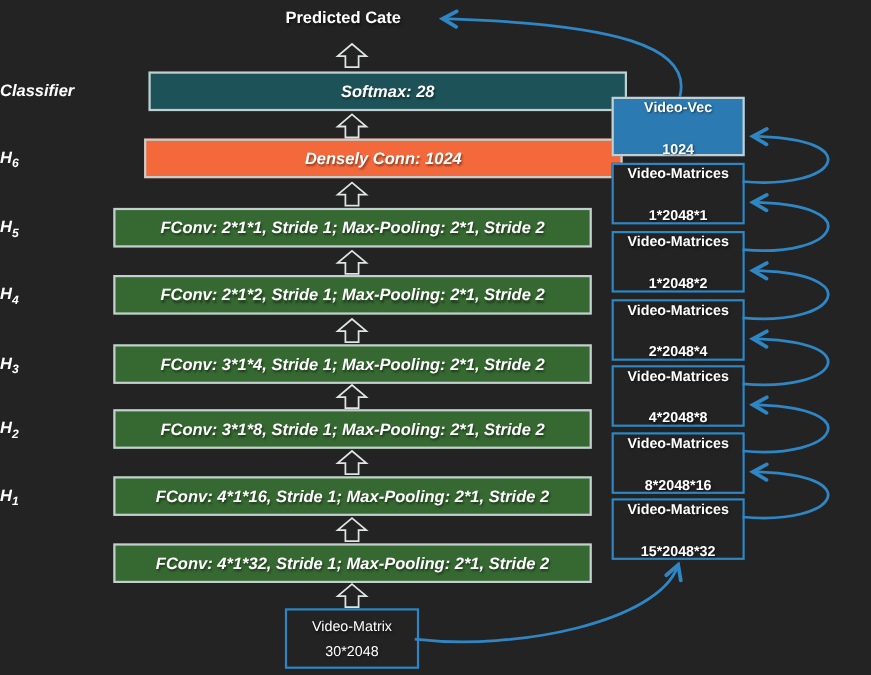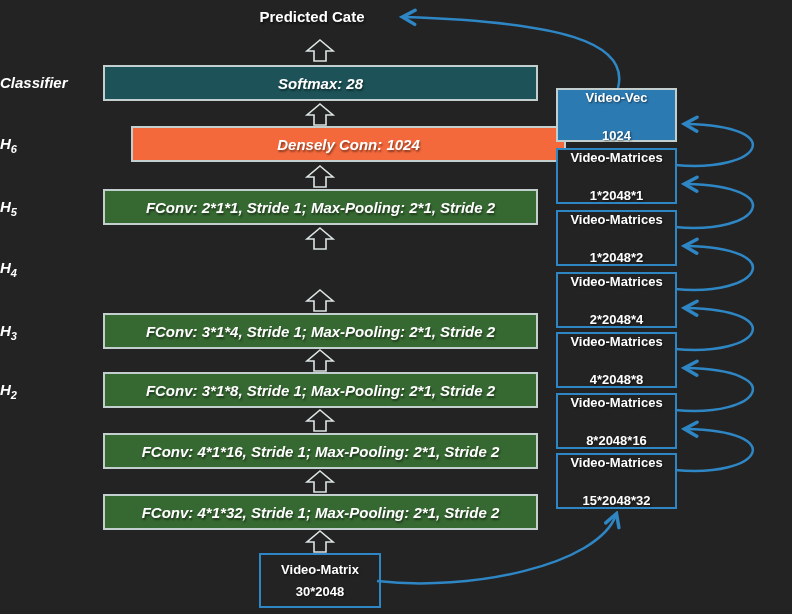--- a/index.html
+++ b/index.html
@@ -21,60 +21,62 @@
     font-size:15px;font-weight:bold;font-style:italic;line-height:36px;height:36px;
   }
   .row-label sub{font-size:11px;font-style:italic;}
   .bar{
     position:absolute;left:103px;width:431px;height:32px;
     border:2px solid var(--bar_border);
     display:flex;align-items:center;justify-content:center;
     font-size:15px;font-weight:bold;font-style:italic;
     text-shadow:1px 2px 2px rgba(0,0,0,.45);
   }
-  .bar.teal{background:var(--teal);}
+  .bar.teal{background:var(--teal);margin-left:32px;}
   .bar.orange{background:var(--orange);margin-left:28px;}
   .bar.green{background:var(--green);}
   .vm-box{
     position:absolute;left:556px;width:117px;height:52px;
     border:2px solid var(--blue_line);background:var(--background);
     display:flex;flex-direction:column;align-items:center;justify-content:space-evenly;
     font-size:13px;font-weight:bold;text-align:center;
     text-shadow:1px 1px 2px rgba(0,0,0,.5);
     gap:23px;
   }
   .vm-box.filled{background:var(--blue_fill);border:2px solid var(--bar_border);}
   .input-box{
     position:absolute;left:259px;top:553px;width:118px;height:51px;
     border:2px solid var(--blue_line);background:var(--background);
     display:flex;flex-direction:column;align-items:center;justify-content:space-evenly;
-    font-size:13px;font-weight:bold;text-align:center;
+    font-size:13px;font-weight:normal;text-align:center;
     text-shadow:1px 1px 2px rgba(0,0,0,.5);
   }
   svg.overlay{position:absolute;left:0;top:0;width:792px;height:614px;pointer-events:none;}
   .flow{stroke:var(--blue_line);stroke-width:2.5;fill:none;}
   .uparrow{stroke:#dde4e4;stroke-width:1.6;fill:var(--background);}
 </style>
 </head>
 <body>
 
 <div id="canvas">
 
   <div class="title">Predicted Cate</div>
 
   <div class="row-label" style="top:65px"><span>Classifier</span><sub></sub></div>
   <div class="row-label" style="top:126px"><span>H</span><sub>6</sub></div>
   <div class="row-label" style="top:189px"><span>H</span><sub>5</sub></div>
   <div class="row-label" style="top:250px"><span>H</span><sub>4</sub></div>
   <div class="row-label" style="top:313px"><span>H</span><sub>3</sub></div>
   <div class="row-label" style="top:372px"><span>H</span><sub>2</sub></div>
+  <div class="row-label" style="top:433px"><span>H</span><sub>1</sub></div>
 
   <div class="bar teal" style="top:65px">Softmax: 28</div>
   <div class="bar orange" style="top:126px">Densely Conn: 1024</div>
   <div class="bar green" style="top:189px">FConv: 2*1*1, Stride 1; Max-Pooling: 2*1, Stride 2</div>
+  <div class="bar green" style="top:250px">FConv: 2*1*2, Stride 1; Max-Pooling: 2*1, Stride 2</div>
   <div class="bar green" style="top:313px">FConv: 3*1*4, Stride 1; Max-Pooling: 2*1, Stride 2</div>
   <div class="bar green" style="top:372px">FConv: 3*1*8, Stride 1; Max-Pooling: 2*1, Stride 2</div>
   <div class="bar green" style="top:433px">FConv: 4*1*16, Stride 1; Max-Pooling: 2*1, Stride 2</div>
   <div class="bar green" style="top:494px">FConv: 4*1*32, Stride 1; Max-Pooling: 2*1, Stride 2</div>
 
   <div class="vm-box filled" style="top:88px;height:50px">
     <span>Video-Vec</span>
       <span>1024</span>
   </div>
   <div class="vm-box" style="top:148px">

